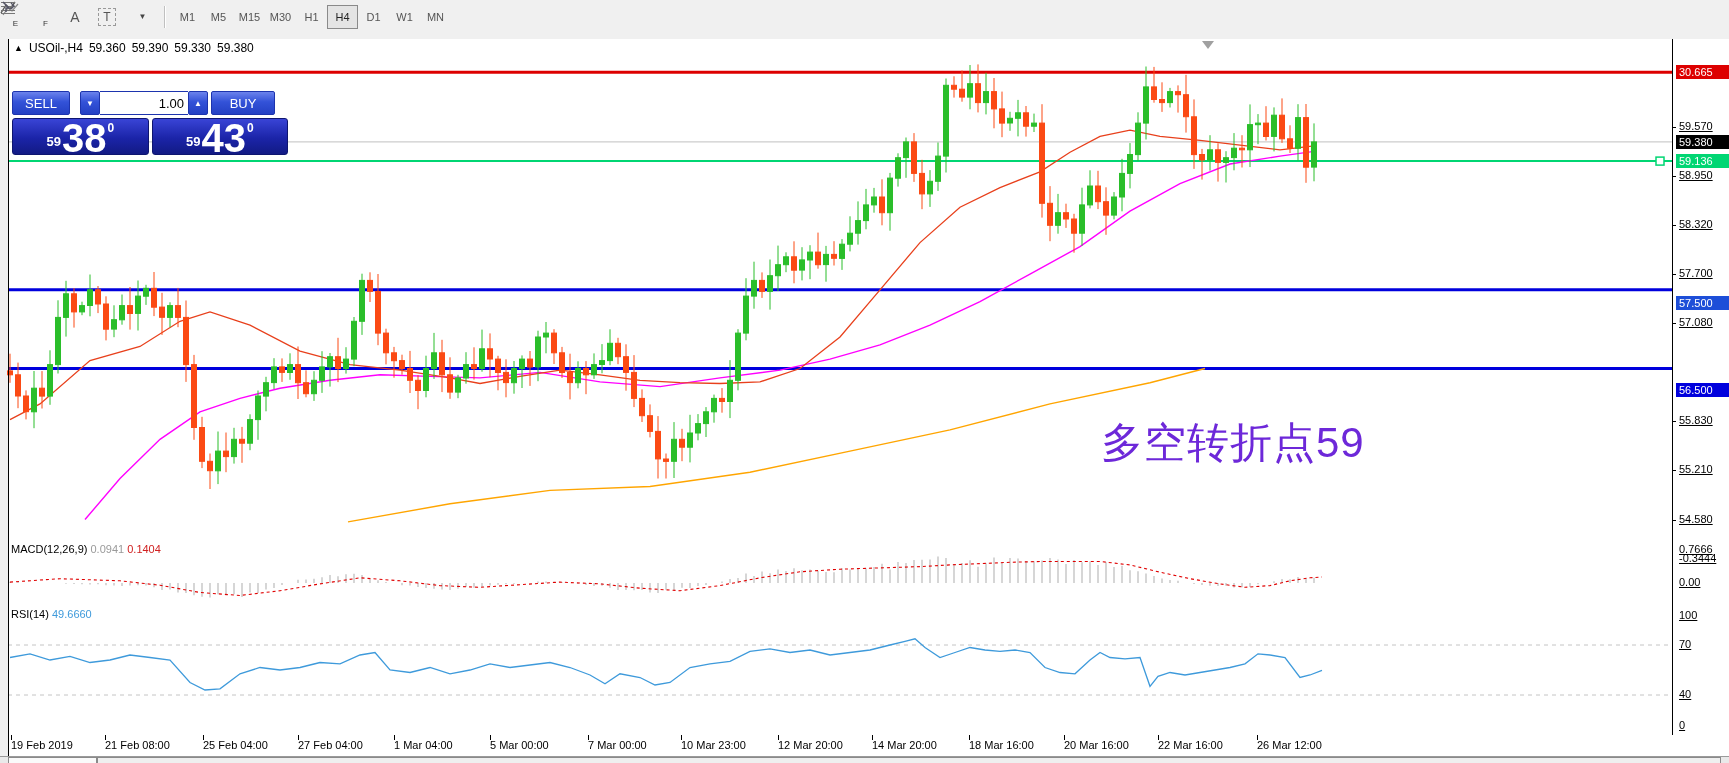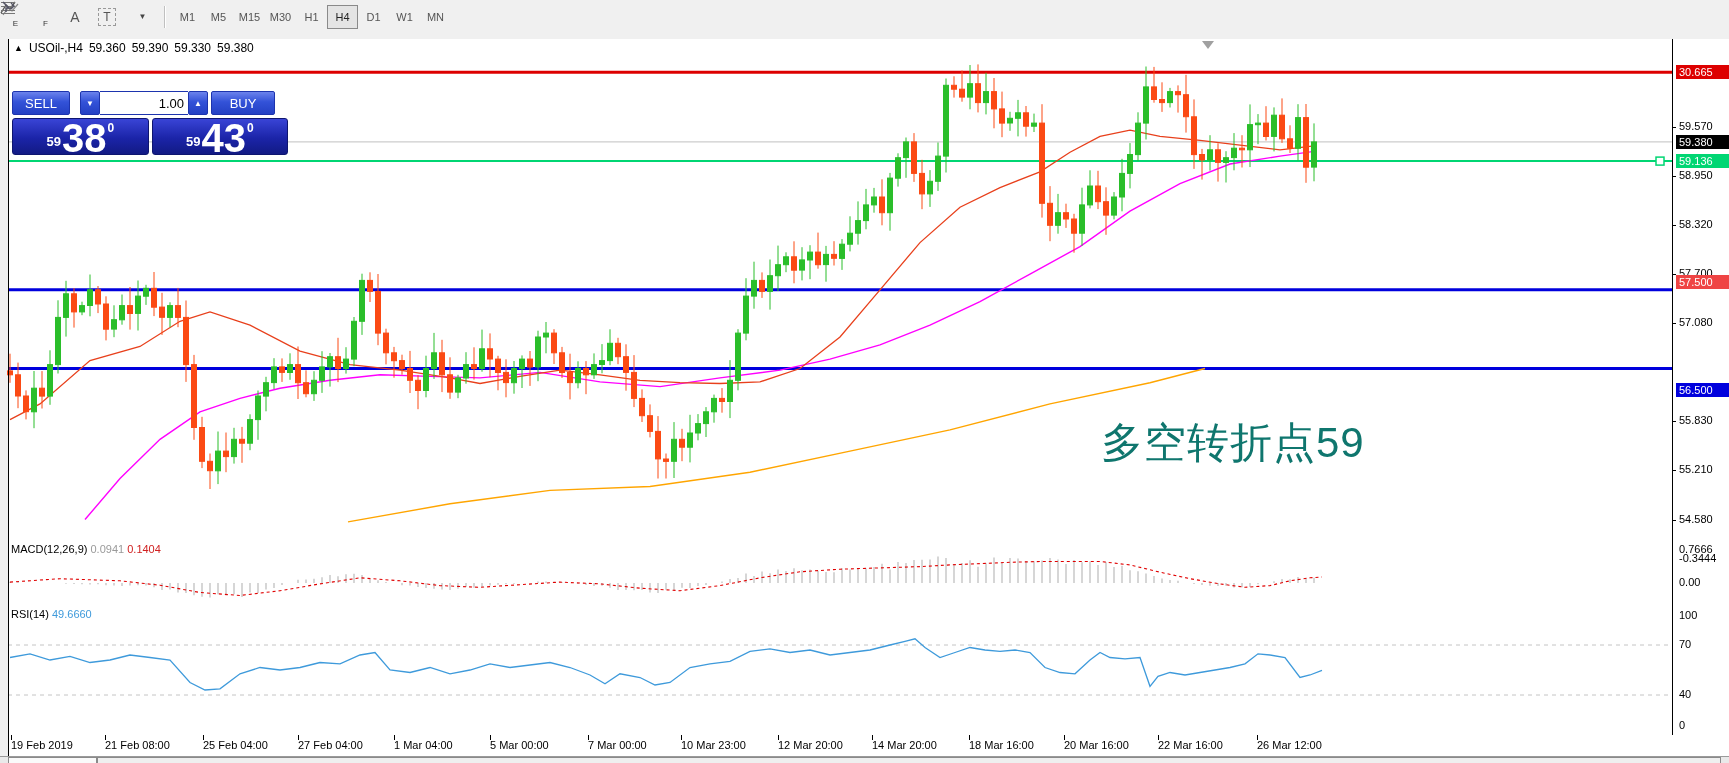--- a/index.html
+++ b/index.html
@@ -33,28 +33,28 @@
   .volwrap{display:flex;height:24px;margin-left:10px;}
   .volinput{width:80px;border:1px solid #1d34ae;border-left:none;border-right:none;text-align:right;
             font-size:13px;padding:0 4px;outline:none;font-family:inherit;}
   .tp-row2{display:flex;margin-top:3px;height:37px;gap:3px;}
   .bigprice{flex:1;background:linear-gradient(#3944d6,#1b24a8 55%,#121a84);border:1px solid #0e1570;
             border-radius:3px;color:#fff;display:flex;align-items:flex-end;justify-content:center;padding-bottom:2px;}
   .bp-small{font-size:13px;font-weight:bold;margin-bottom:3px;}
   .bp-big{font-size:40px;font-weight:bold;line-height:28px;margin:0 1px;}
   .bp-sup{font-size:12px;font-weight:bold;align-self:flex-start;margin-top:2px;}
   
-  .ptick{position:absolute;left:1679px;font-size:11px;color:#000;white-space:nowrap;}
+  .ptick{position:absolute;left:1679px;font-size:11px;color:#000;white-space:nowrap;text-decoration:underline;}
   .badge{position:absolute;left:1676px;width:51px;height:14px;font-size:11px;color:#fff;
          padding:0 0 0 3px;line-height:14px;white-space:nowrap;}
   .paneLabel{position:absolute;font-size:11px;color:#000;white-space:nowrap;}
   .dlabel{position:absolute;top:739px;font-size:11px;color:#000;white-space:nowrap;}
   .dtick{position:absolute;top:735px;width:1px;height:5px;background:#000;}
   .atick{position:absolute;left:1672px;width:4px;height:1px;background:#000;}
-  .annotation{position:absolute;left:1101px;top:420px;font-size:42px;color:#0f766e;letter-spacing:1px;
+  .annotation{position:absolute;left:1101px;top:420px;font-size:42px;color:#6d28d9;letter-spacing:1px;
               font-weight:500;line-height:46px;}
   .shift-tri{position:absolute;left:1202px;top:41px;width:0;height:0;
              border-left:6px solid transparent;border-right:6px solid transparent;border-top:8px solid #a0a0a0;}
   .tabstrip{position:absolute;left:0;top:756px;width:1729px;height:7px;background:#e9e9e9;border-top:1px solid #9a9a9a;}
   .tabstub{position:absolute;top:757px;height:6px;background:#fafafa;border:1px solid #8a8a8a;border-bottom:none;}
   svg{position:absolute;left:0;top:0;}
 </style>
 </head>
 <body>
 
@@ -669,21 +669,21 @@
     <div class="ptick" style="top: 316px;">57.080</div>
     <div class="atick" style="top: 421px;"></div>
     <div class="ptick" style="top: 414px;">55.830</div>
     <div class="atick" style="top: 470px;"></div>
     <div class="ptick" style="top: 463px;">55.210</div>
     <div class="atick" style="top: 520px;"></div>
     <div class="ptick" style="top: 513px;">54.580</div>
     <div class="badge" style="top: 65px; background: rgb(221, 0, 0);">30.665</div>
     <div class="badge" style="top: 135px; background: rgb(0, 0, 0);">59.380</div>
     <div class="badge" style="top: 154px; background: rgb(0, 214, 115);">59.136</div>
-    <div class="badge" style="top: 275px; background: #ef4444;">57.500</div>
+    <div class="badge" style="top: 296px; background: #1d4ed8;">57.500</div>
     <div class="badge" style="top: 383px; background: rgb(0, 0, 221);">56.500</div>
     <div class="ptick" style="top: 543px;">0.7666</div>
     <div class="ptick" style="top: 576px;">0.00</div>
     <div class="ptick" style="top: 552px;">-0.3444</div>
     <div class="ptick" style="top: 609px;">100</div>
     <div class="ptick" style="top: 638px;">70</div>
     <div class="ptick" style="top: 688px;">40</div>
     <div class="ptick" style="top: 719px;">0</div>
     <div class="dtick" style="left: 11px;"></div>
     <div class="dlabel" style="left: 11px;">19 Feb 2019</div>

